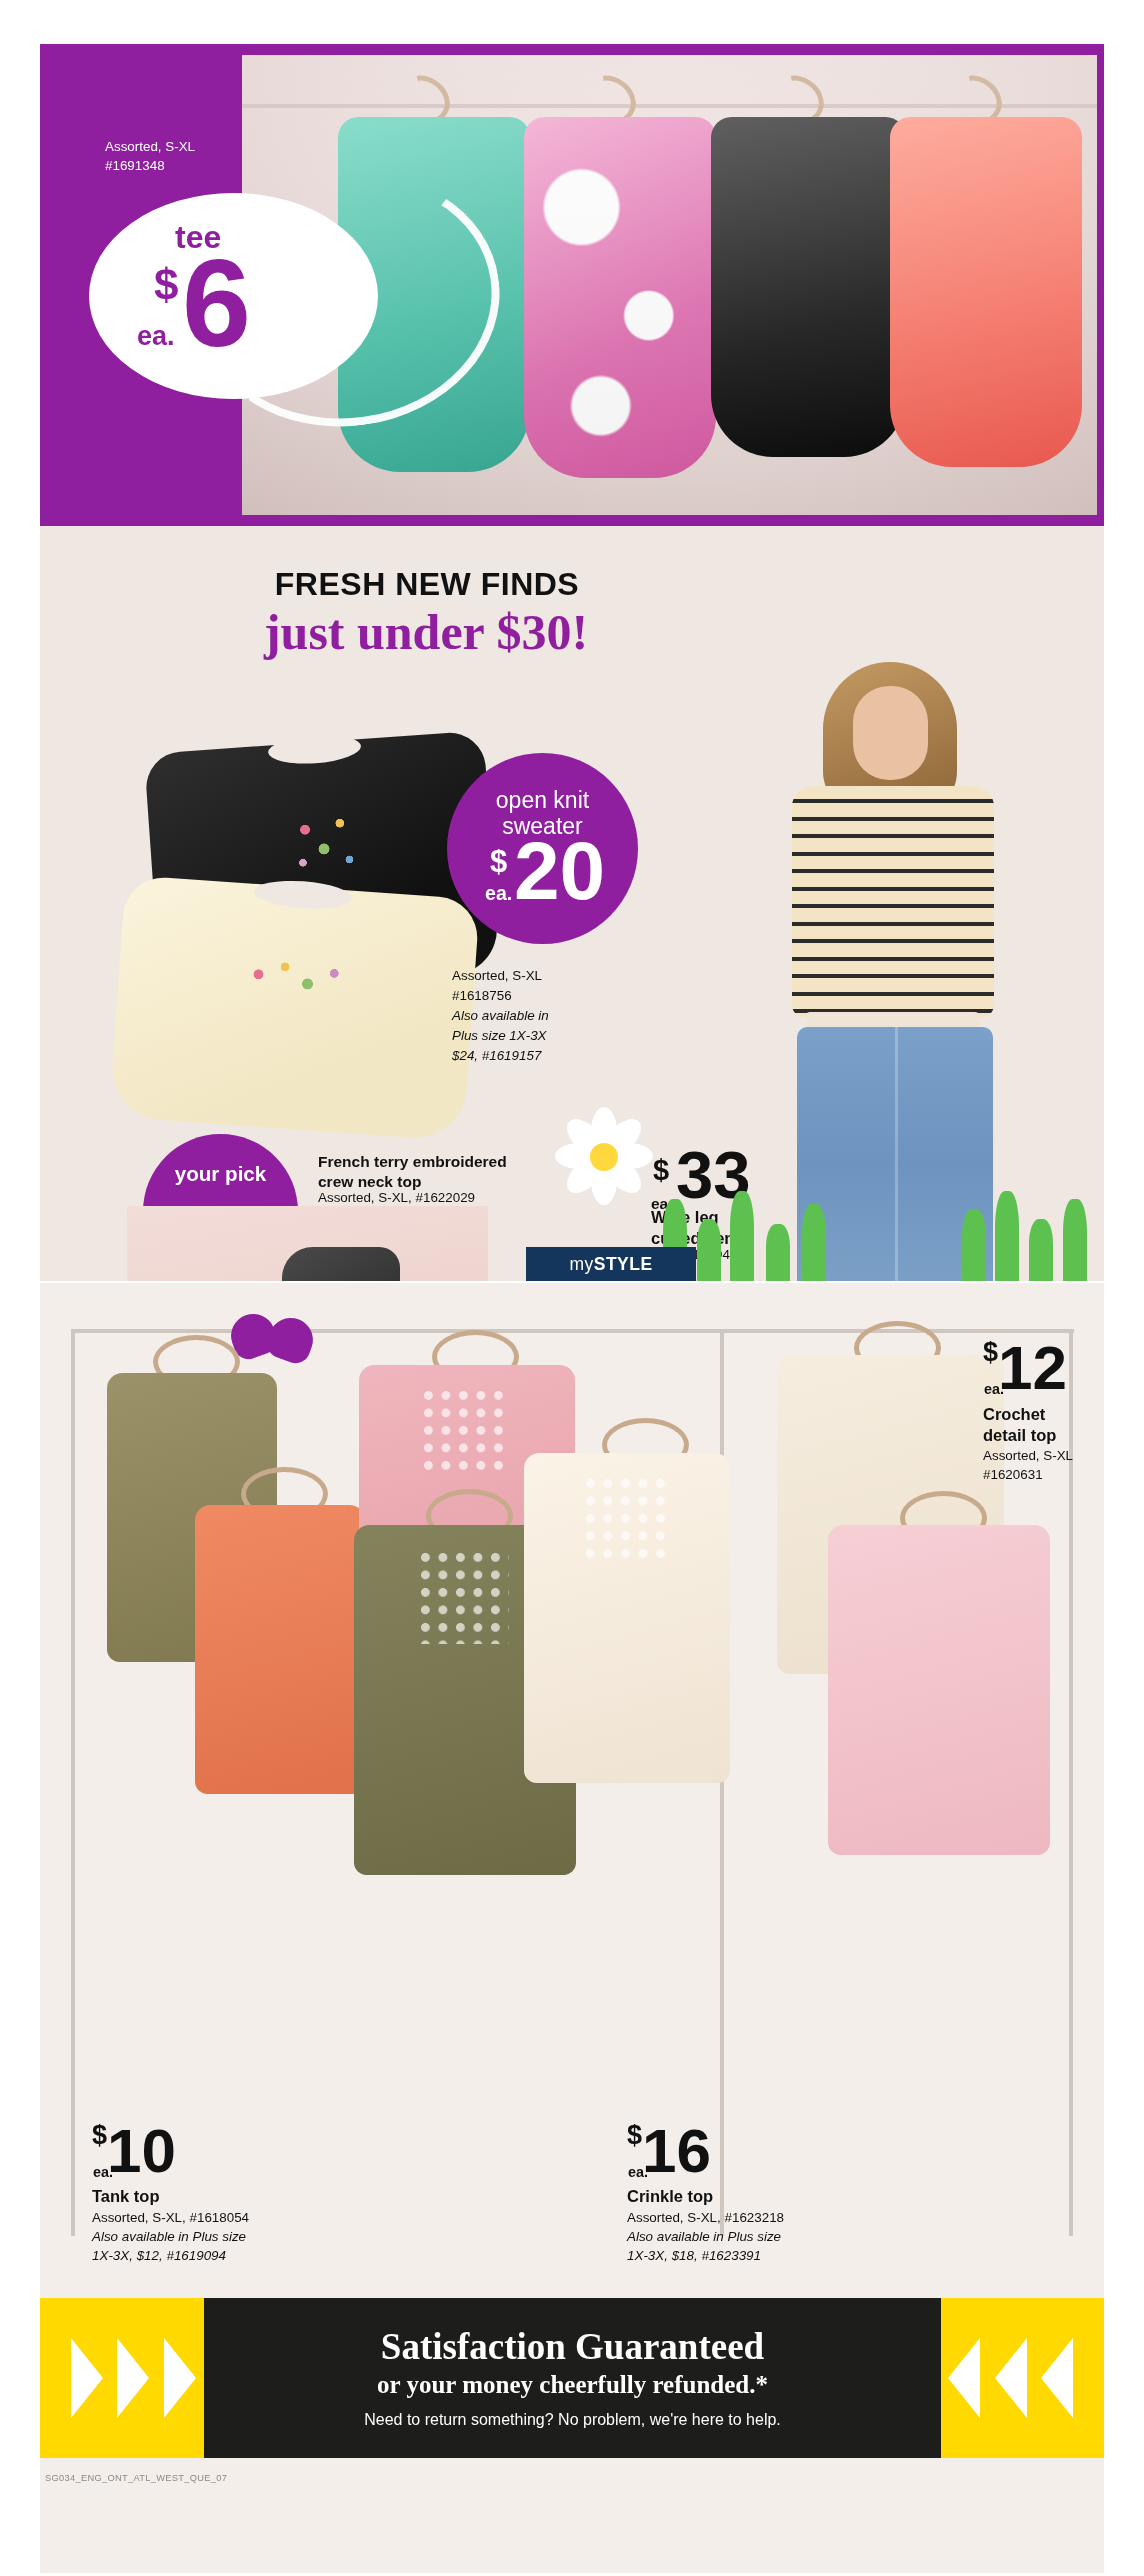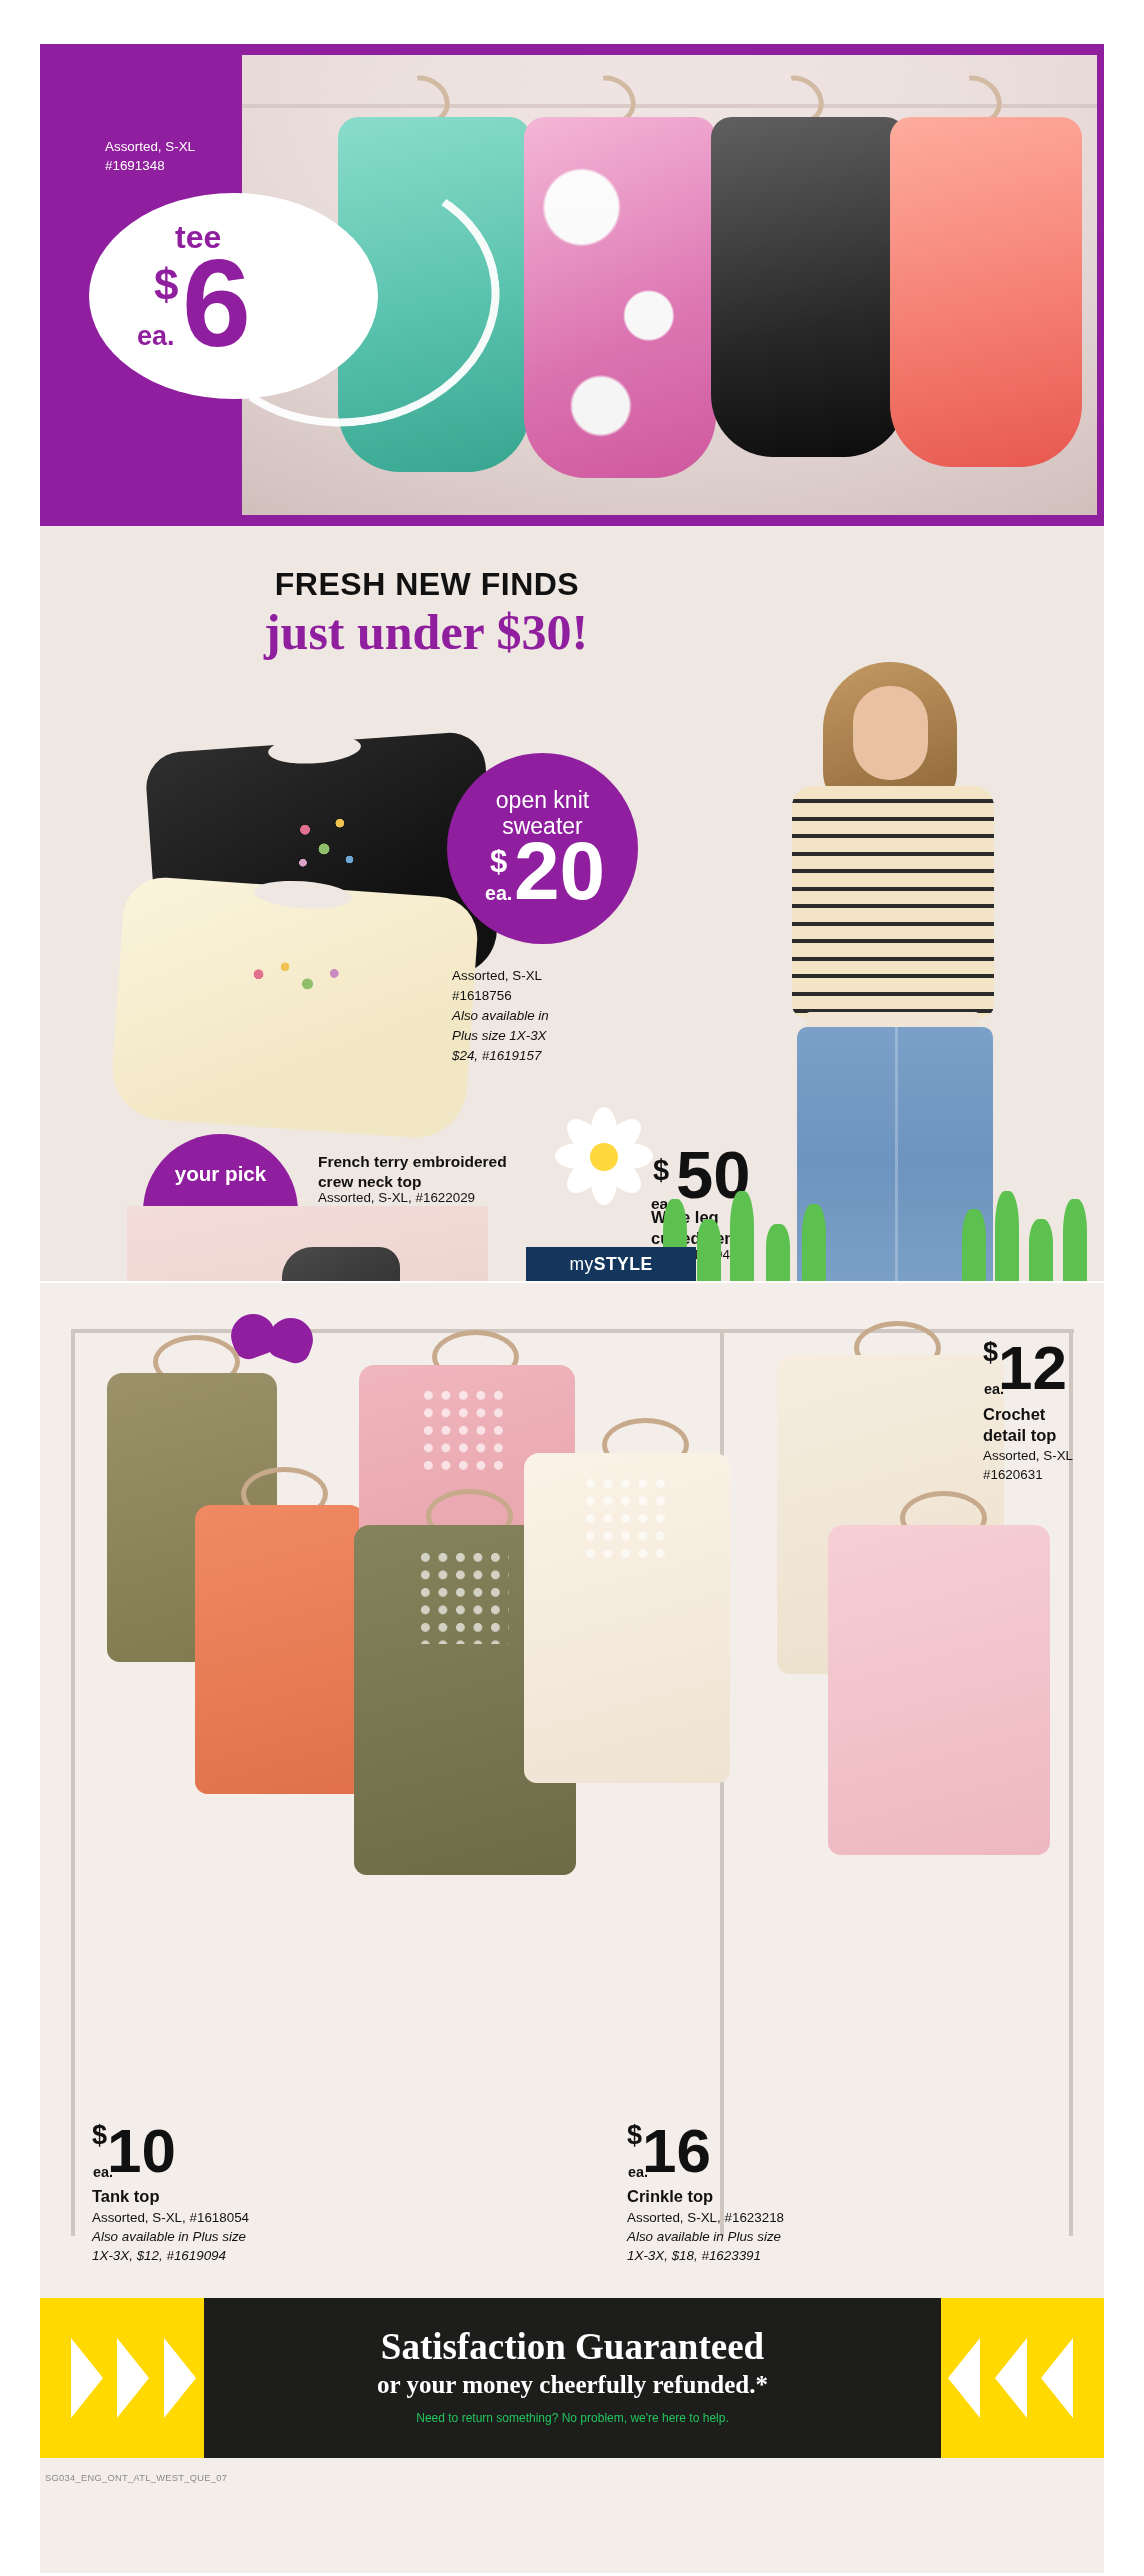--- a/index.html
+++ b/index.html
@@ -136,21 +136,21 @@
   .price-block{position:absolute;color:#111;}
 
   
   .sat{position:absolute;left:40px;top:2298px;width:1064px;height:160px;background:#ffd900;overflow:hidden;}
   .chev{position:absolute;top:50%;width:0;height:0;border-top:40px solid transparent;border-bottom:40px solid transparent;transform:translateY(-50%);}
   .chev-r{border-left:32px solid #ffffff;}
   .chev-l{border-right:32px solid #ffffff;}
   .sat-inner{position:absolute;left:164px;top:0;width:737px;height:100%;background:#1d1d1b;color:#fff;text-align:center;}
   .sat-h{margin-top:27px;font-size:37px;font-weight:700;font-family:"Liberation Serif",serif;}
   .sat-s{margin-top:3.1px;font-size:25px;font-weight:700;font-family:"Liberation Serif",serif;}
-  .sat-t{margin-top:12.4px;font-size:12px;color:#22c55e;}
+  .sat-t{margin-top:12.4px;font-size:16px;color:#ffffff;}
 
   .footer-code{position:absolute;left:45px;top:2473px;font-size:9.3px;color:#8a8a8a;letter-spacing:0.3px;}
 </style>
 </head>
 <body>
 
 <div class="page">
 
   <section class="tee-panel">
     <div class="tee-photo">
@@ -222,21 +222,21 @@
     </div>
 
     <div class="ft-label">
       <span>French terry embroidered</span><br>
       <span>crew neck top</span>
     </div>
     <div class="ft-sub">Assorted, S-XL, #1622029</div>
 
     <div class="denim-price">
       <span class="d">$</span>
-      <span class="n">50</span>
+      <span class="n">33</span>
       <span class="e">ea.</span>
     </div>
     <div class="denim-label">
       <span>Wide leg</span><br>
       <span>cuffed denim</span><br>
       <span>pants</span>
     </div>
     <div class="denim-sub">4-16, #1619441</div>
 
     <div class="bag-photo">

